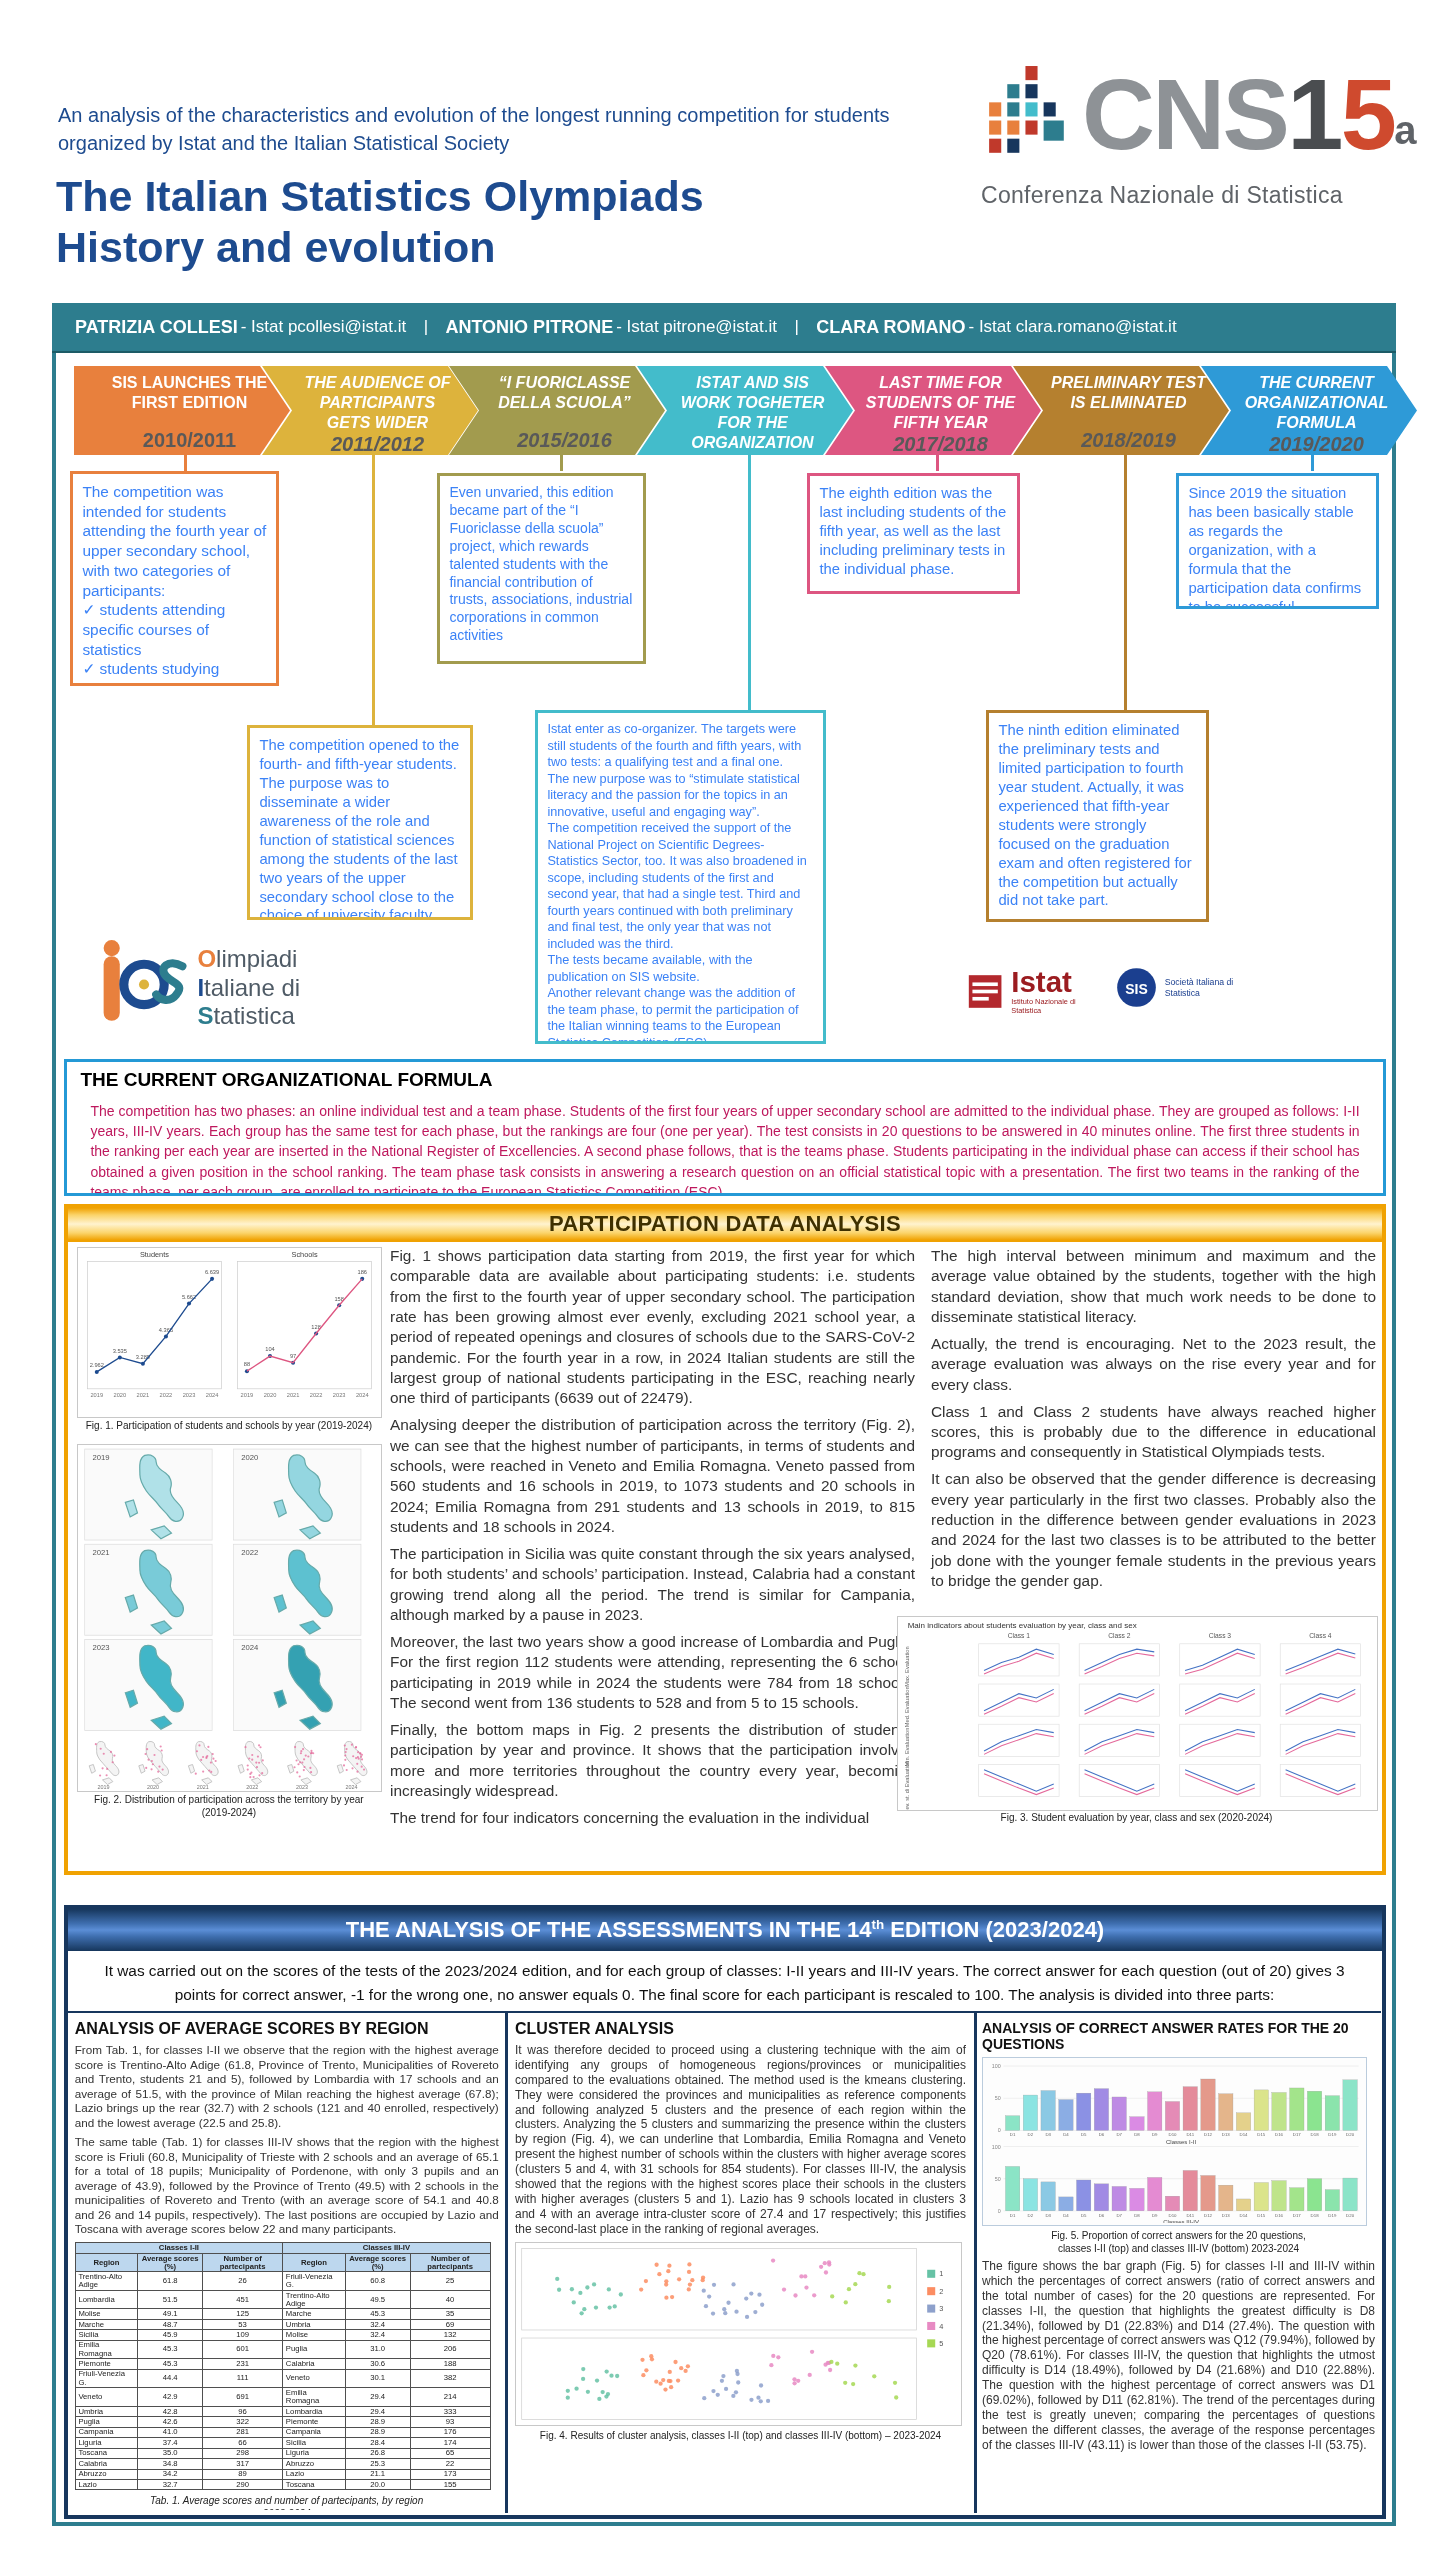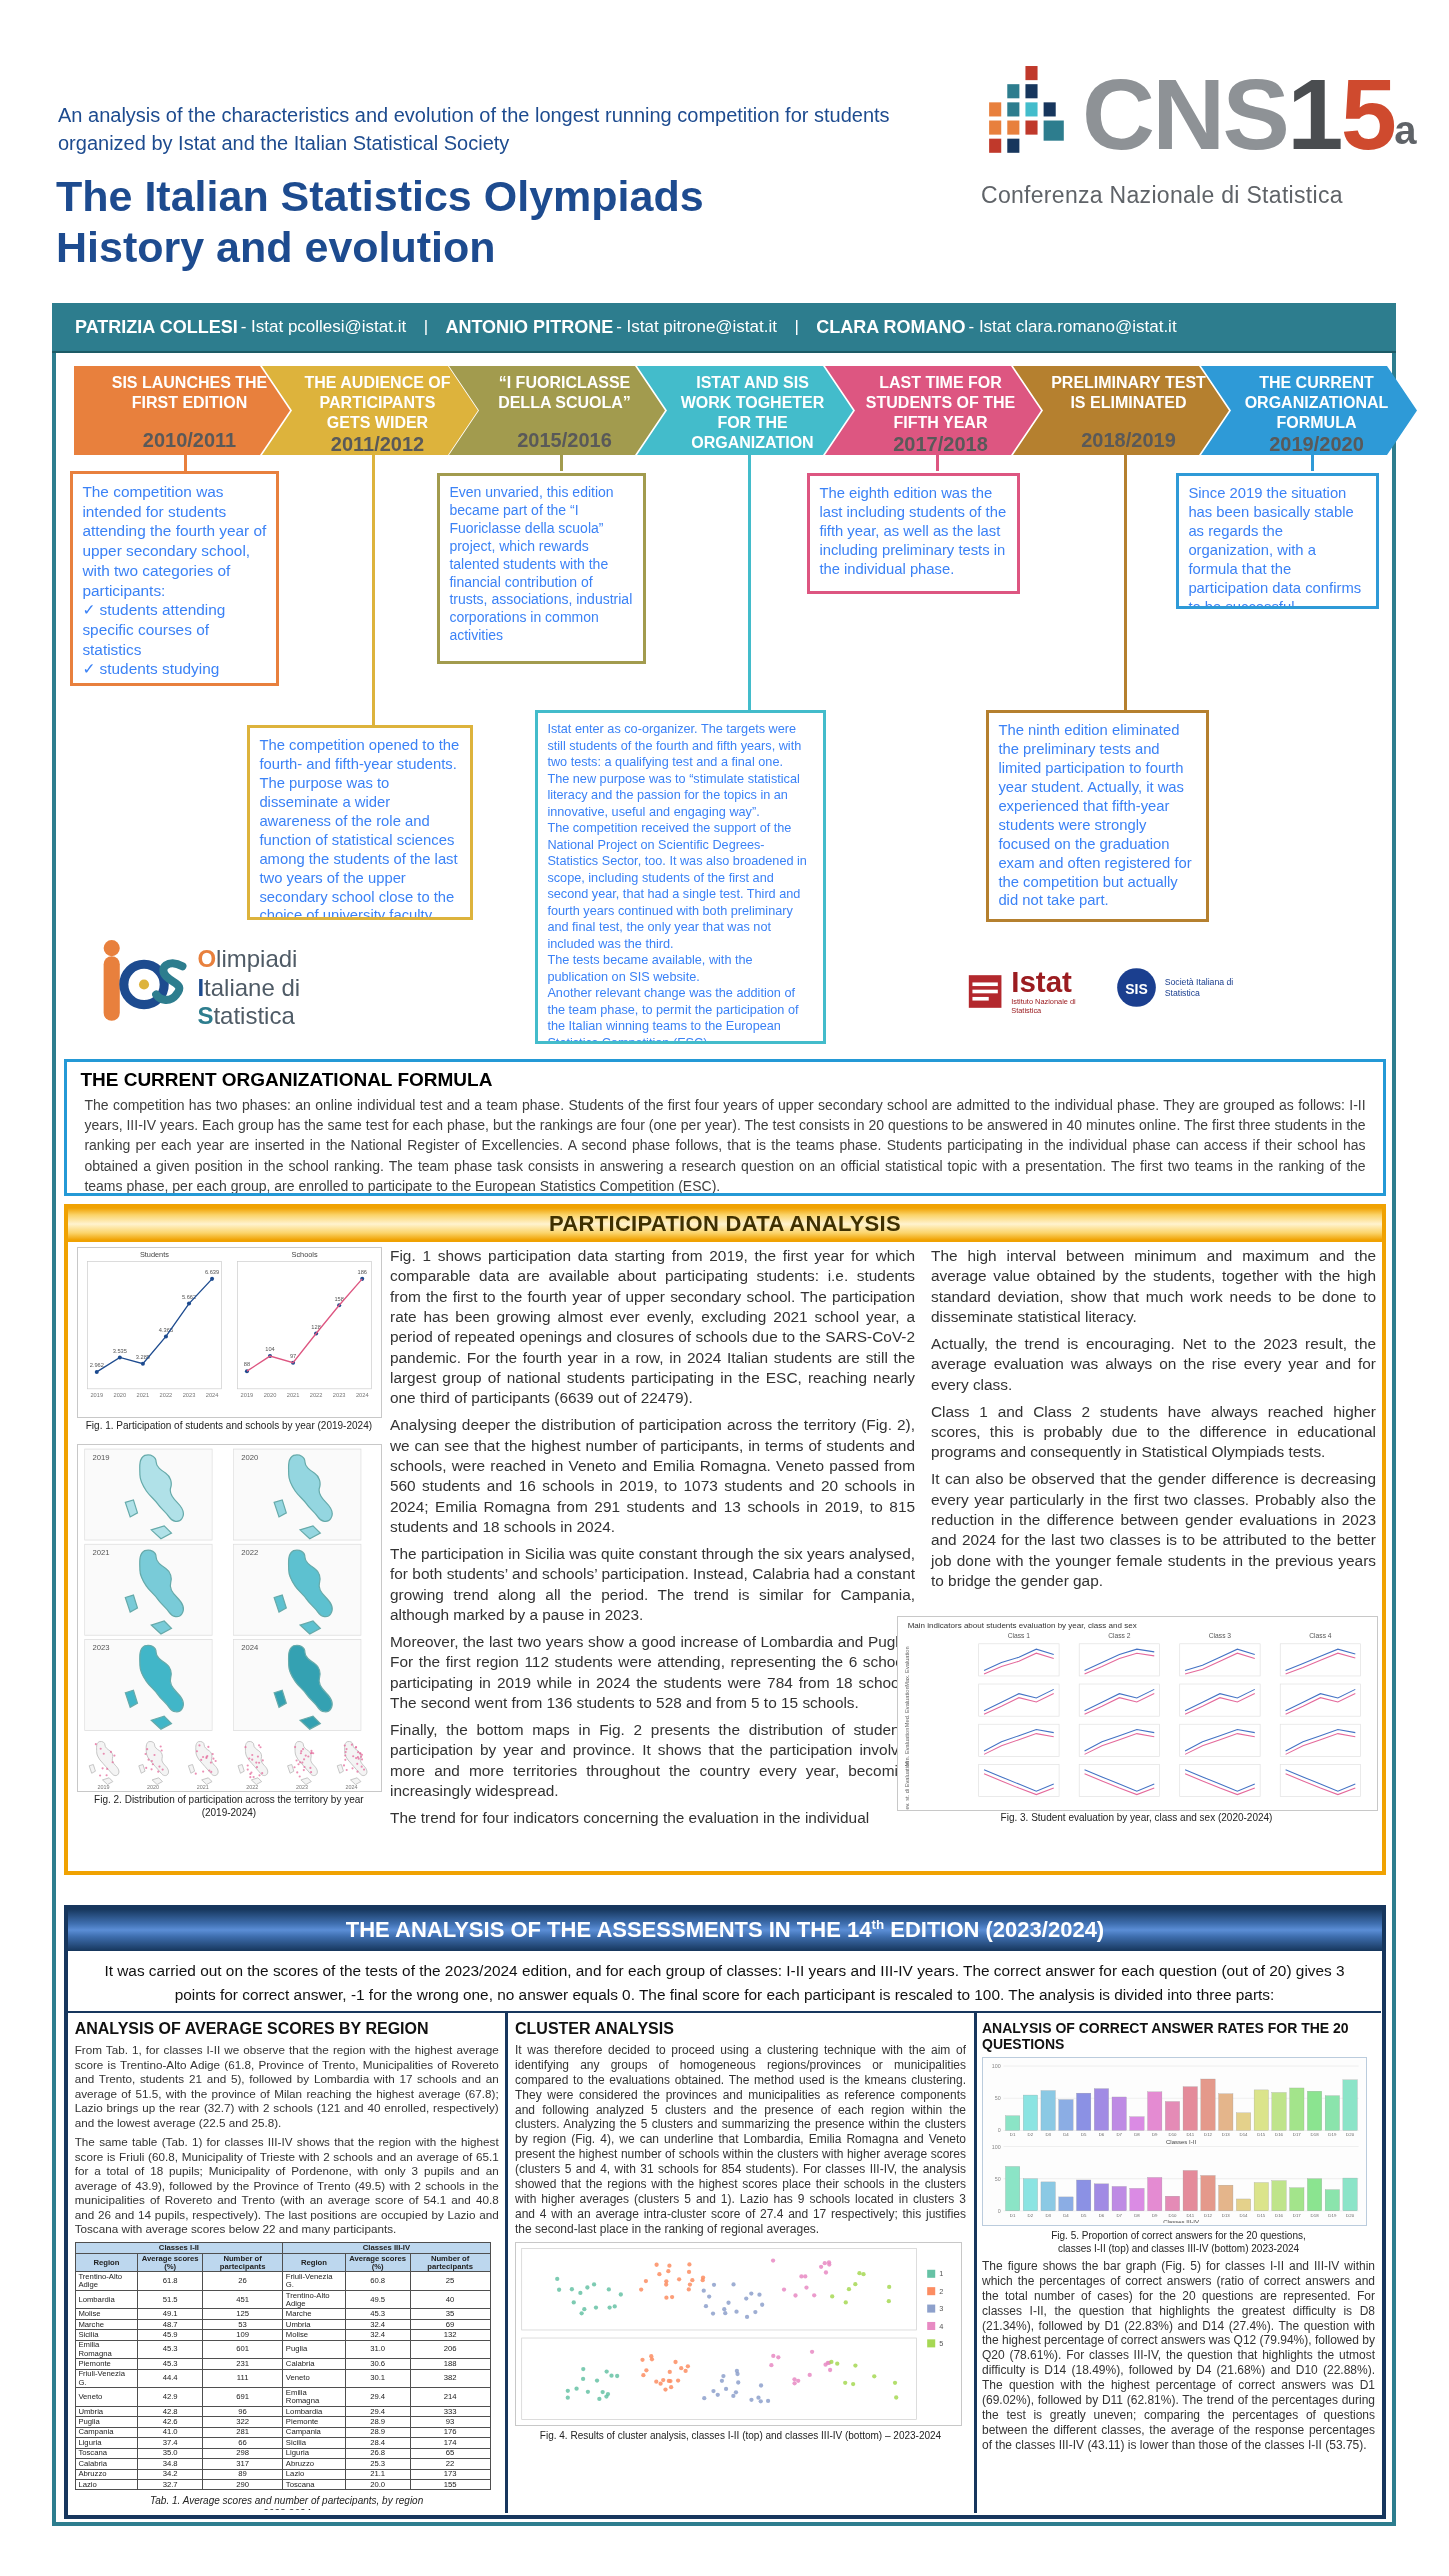--- a/index.html
+++ b/index.html
@@ -22,38 +22,38 @@
   .authorbar{left:52px;top:303px;width:1344px;height:50px;background:#2d7d8e;display:flex;align-items:center;padding-left:23px;box-sizing:border-box;border-bottom:2.7px solid #1c5b66;}
   .authorbar span{color:#fff;font-size:17px;}
   .authorbar .an{font-weight:bold;font-size:18px;}
   .authorbar .sep{margin:0 17.4px;}
   
   .chev{position:absolute;top:366px;height:89px;color:#fff;box-sizing:border-box;display:flex;flex-direction:column;align-items:center;justify-content:space-between;padding:6.7px 20px 2.7px 35px;text-align:center;}
   .chev .lab{font-weight:bold;font-size:16px;line-height:1.25;}
   .chev .yr{font-weight:bold;font-size:20px;color:#595959;}
   .chev.dark-yr .yr{color:#111;}
   .clip-first{clip-path:polygon(0 0,calc(100% - 30px) 0,100% 50%,calc(100% - 30px) 100%,0 100%);}
-  .clip-mid{clip-path:polygon(0 0,calc(100% - 30px) 0,100% 50%,calc(100% - 30px) 100%,0 100%,30px 50%);}
+  .clip-mid{clip-path:polygon(0 0,calc(100% - 30px) 0,100% 50%,calc(100% - 30px) 100%,0 100%,30px 50%);font-style:italic;}
   .conn{position:absolute;width:2.7px;}
   
   .callout{position:absolute;background:#fff;box-sizing:border-box;padding:8px 9.4px;font-size:14.8px;line-height:1.28;color:#3b82f6;overflow:hidden;}
   
   .ois{left:94px;top:931px;width:288px;height:114px;display:flex;align-items:center;gap:9.4px;}
   .ois-txt div{font-size:24px;color:#4f5b66;line-height:1.2;}
   .ois-txt b{font-weight:bold;}
   .o-init{color:#e8803d;} .i-init{color:#1d4b8f;} .s-init{color:#2d7d8e;}
   .istat{left:967px;top:954px;width:134px;height:74px;display:flex;align-items:center;gap:8px;}
   .istat-name{font-size:29.5px;font-weight:bold;color:#9b1c20;line-height:1;}
   .istat-cap{font-size:7.4px;color:#9b1c20;}
   .sis{left:1115px;top:947px;width:148px;height:81px;display:flex;align-items:center;gap:6.7px;}
   .sis-cap{font-size:8.7px;color:#1b3f8f;line-height:1.25;width:81px;}
   
   .formula{left:64px;top:1059px;width:1322px;height:137px;border:3.4px solid #2499d6;box-sizing:border-box;padding:6.7px 13.4px;overflow:hidden;}
   .formula h3{margin:0 0 4px 0;font-size:19px;color:#000;}
-  .formula p{margin:4px;font-size:14px;line-height:1.45;color:#404040;}
+  .formula p{margin:10px;font-size:14px;line-height:1.45;color:#be185d;}
   
   .part{left:64px;top:1204px;width:1322px;height:671px;border:4px solid #f0a202;box-sizing:border-box;background:#fff;}
   .part-bar{height:32px;background:linear-gradient(180deg,#f0a202 0%,#fbd46a 22%,#fff3cf 50%,#fbd46a 78%,#f0a202 100%);display:flex;align-items:center;justify-content:center;border-bottom:2.7px solid #f0a202;}
   .part-bar span{font-size:22px;font-weight:bold;color:#3f3000;letter-spacing:0.3px;}
   .pcol{position:absolute;font-size:15.4px;line-height:1.32;color:#333;}
   .pcol p{margin:0 0 6.7px 0;}
   .figcap{font-size:10px;color:#222;text-align:center;line-height:1.25;}
   .figpanel{background:#fff;border:0.7px solid #c8c8c8;}
   
   .assess{left:64px;top:1905px;width:1322px;height:614px;border:4px solid #17365d;box-sizing:border-box;background:#fff;}

